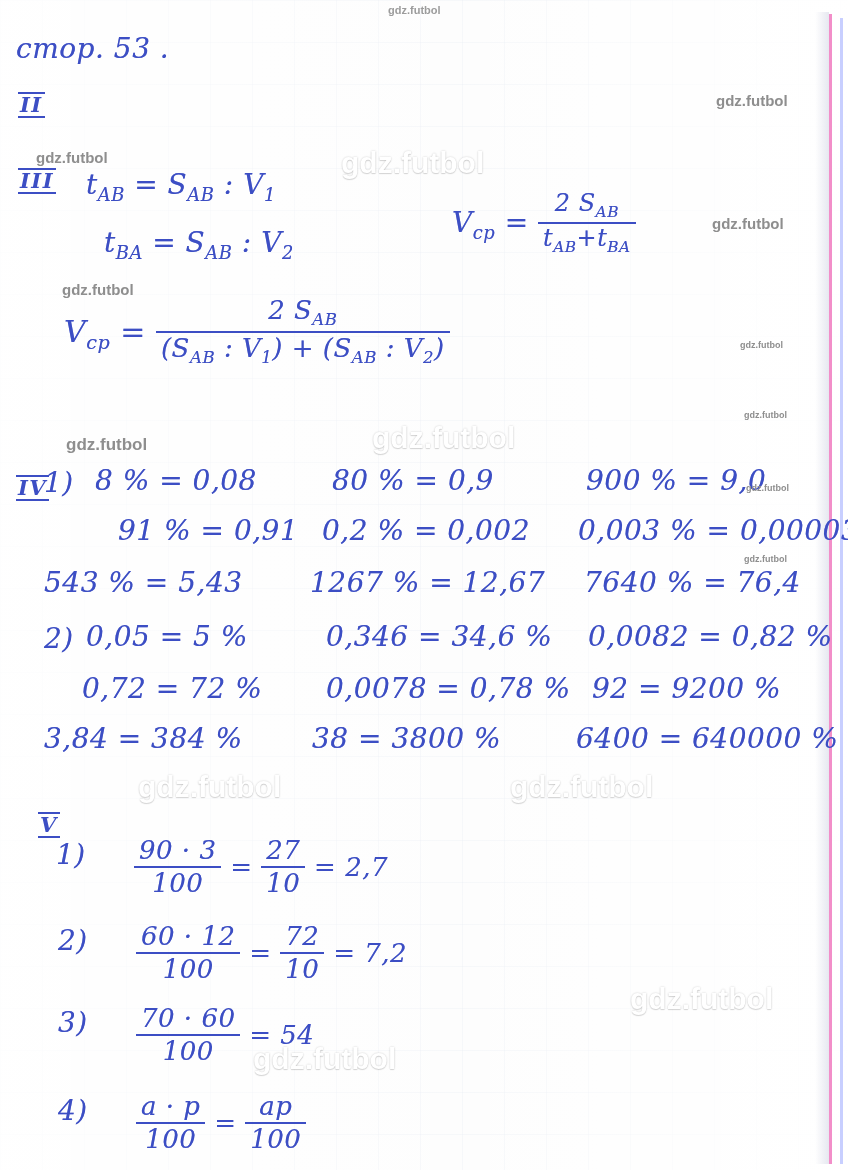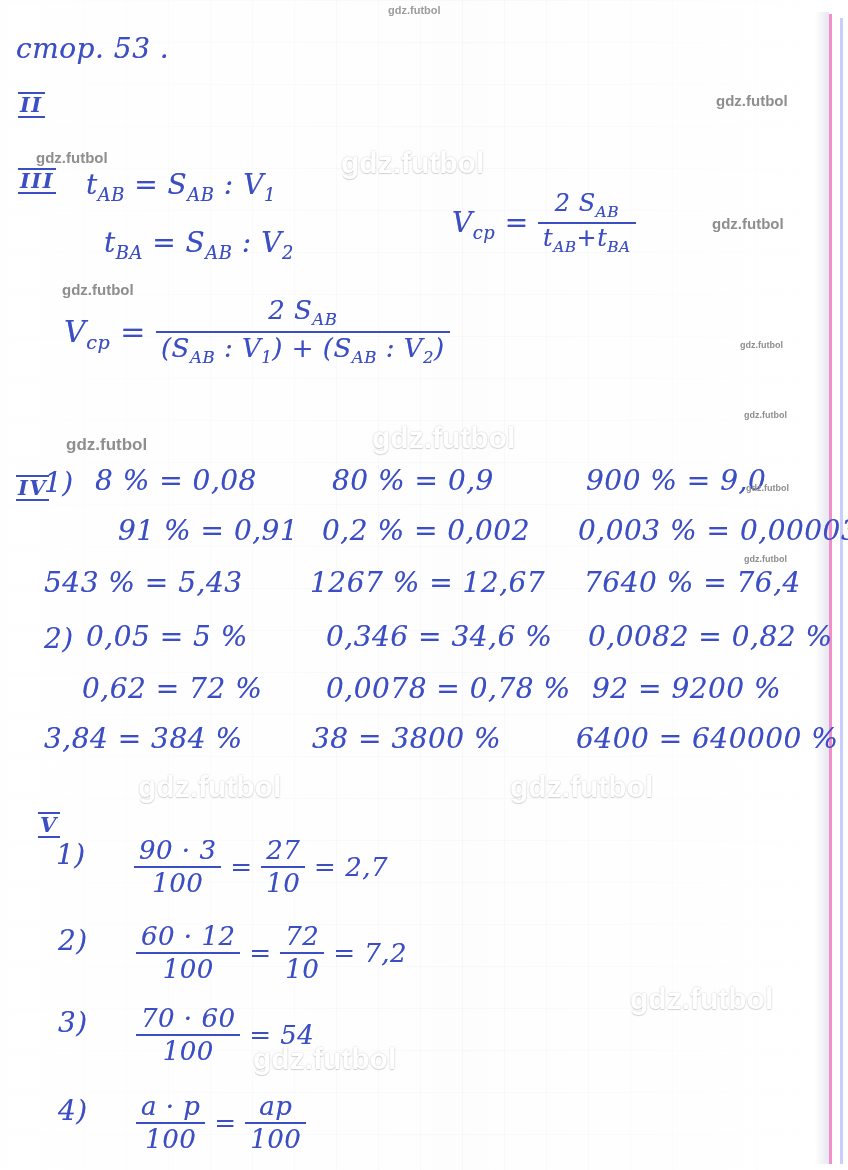--- a/index.html
+++ b/index.html
@@ -196,21 +196,21 @@
   <div class="hw sz28" style="left:44px; top:566px;">543 % = 5,43</div>
   <div class="hw sz28" style="left:310px; top:566px;">1267 % = 12,67</div>
   <div class="hw sz28" style="left:584px; top:566px;">7640 % = 76,4</div>
 
   <div class="hw sz28" style="left:44px; top:622px;">2)</div>
 
   <div class="hw sz28" style="left:86px; top:620px;">0,05 = 5 %</div>
   <div class="hw sz28" style="left:326px; top:620px;">0,346 = 34,6 %</div>
   <div class="hw sz28" style="left:588px; top:620px;">0,0082 = 0,82 %</div>
 
-  <div class="hw sz28" style="left:82px; top:672px;">0,62 = 72 %</div>
+  <div class="hw sz28" style="left:82px; top:672px;">0,72 = 72 %</div>
   <div class="hw sz28" style="left:326px; top:672px;">0,0078 = 0,78 %</div>
   <div class="hw sz28" style="left:592px; top:672px;">92 = 9200 %</div>
 
   <div class="hw sz28" style="left:44px; top:722px;">3,84 = 384 %</div>
   <div class="hw sz28" style="left:312px; top:722px;">38 = 3800 %</div>
   <div class="hw sz28" style="left:576px; top:722px;">6400 = 640000 %</div>
 
   <div class="roman" style="left:38px; top:812px;">V</div>
 
   <div class="hw sz28" style="left:56px; top:838px;">1)</div>

